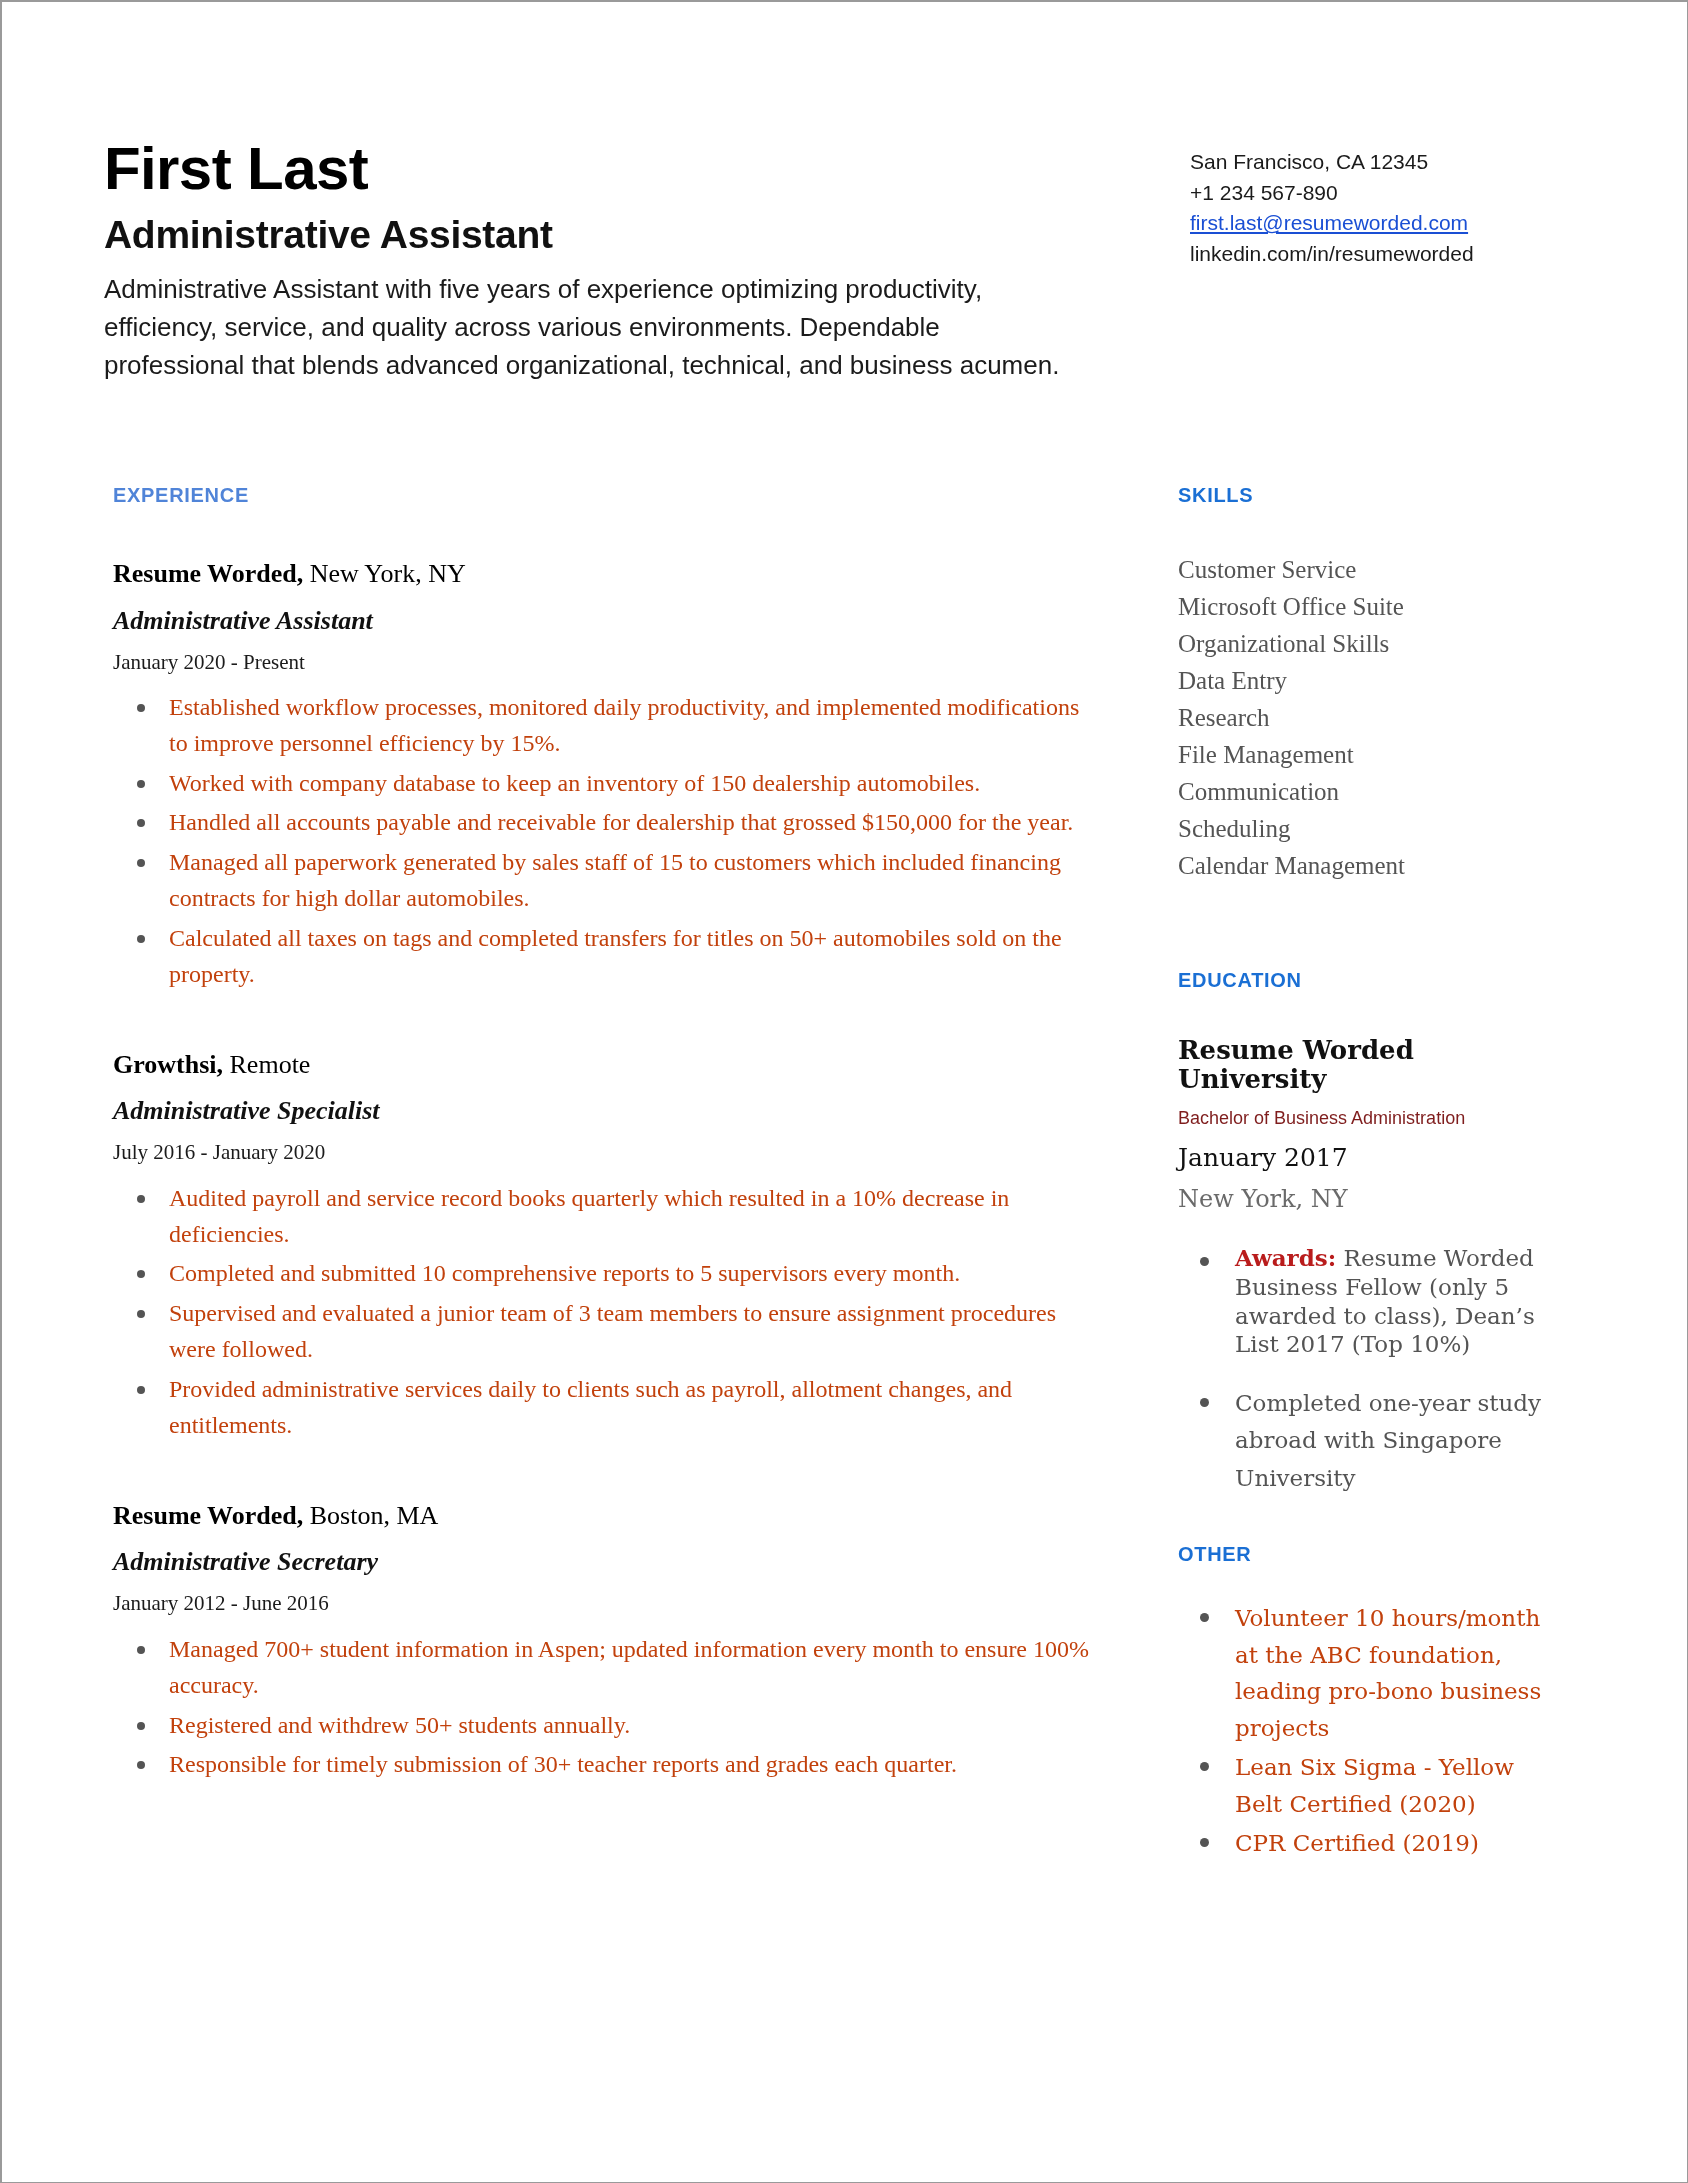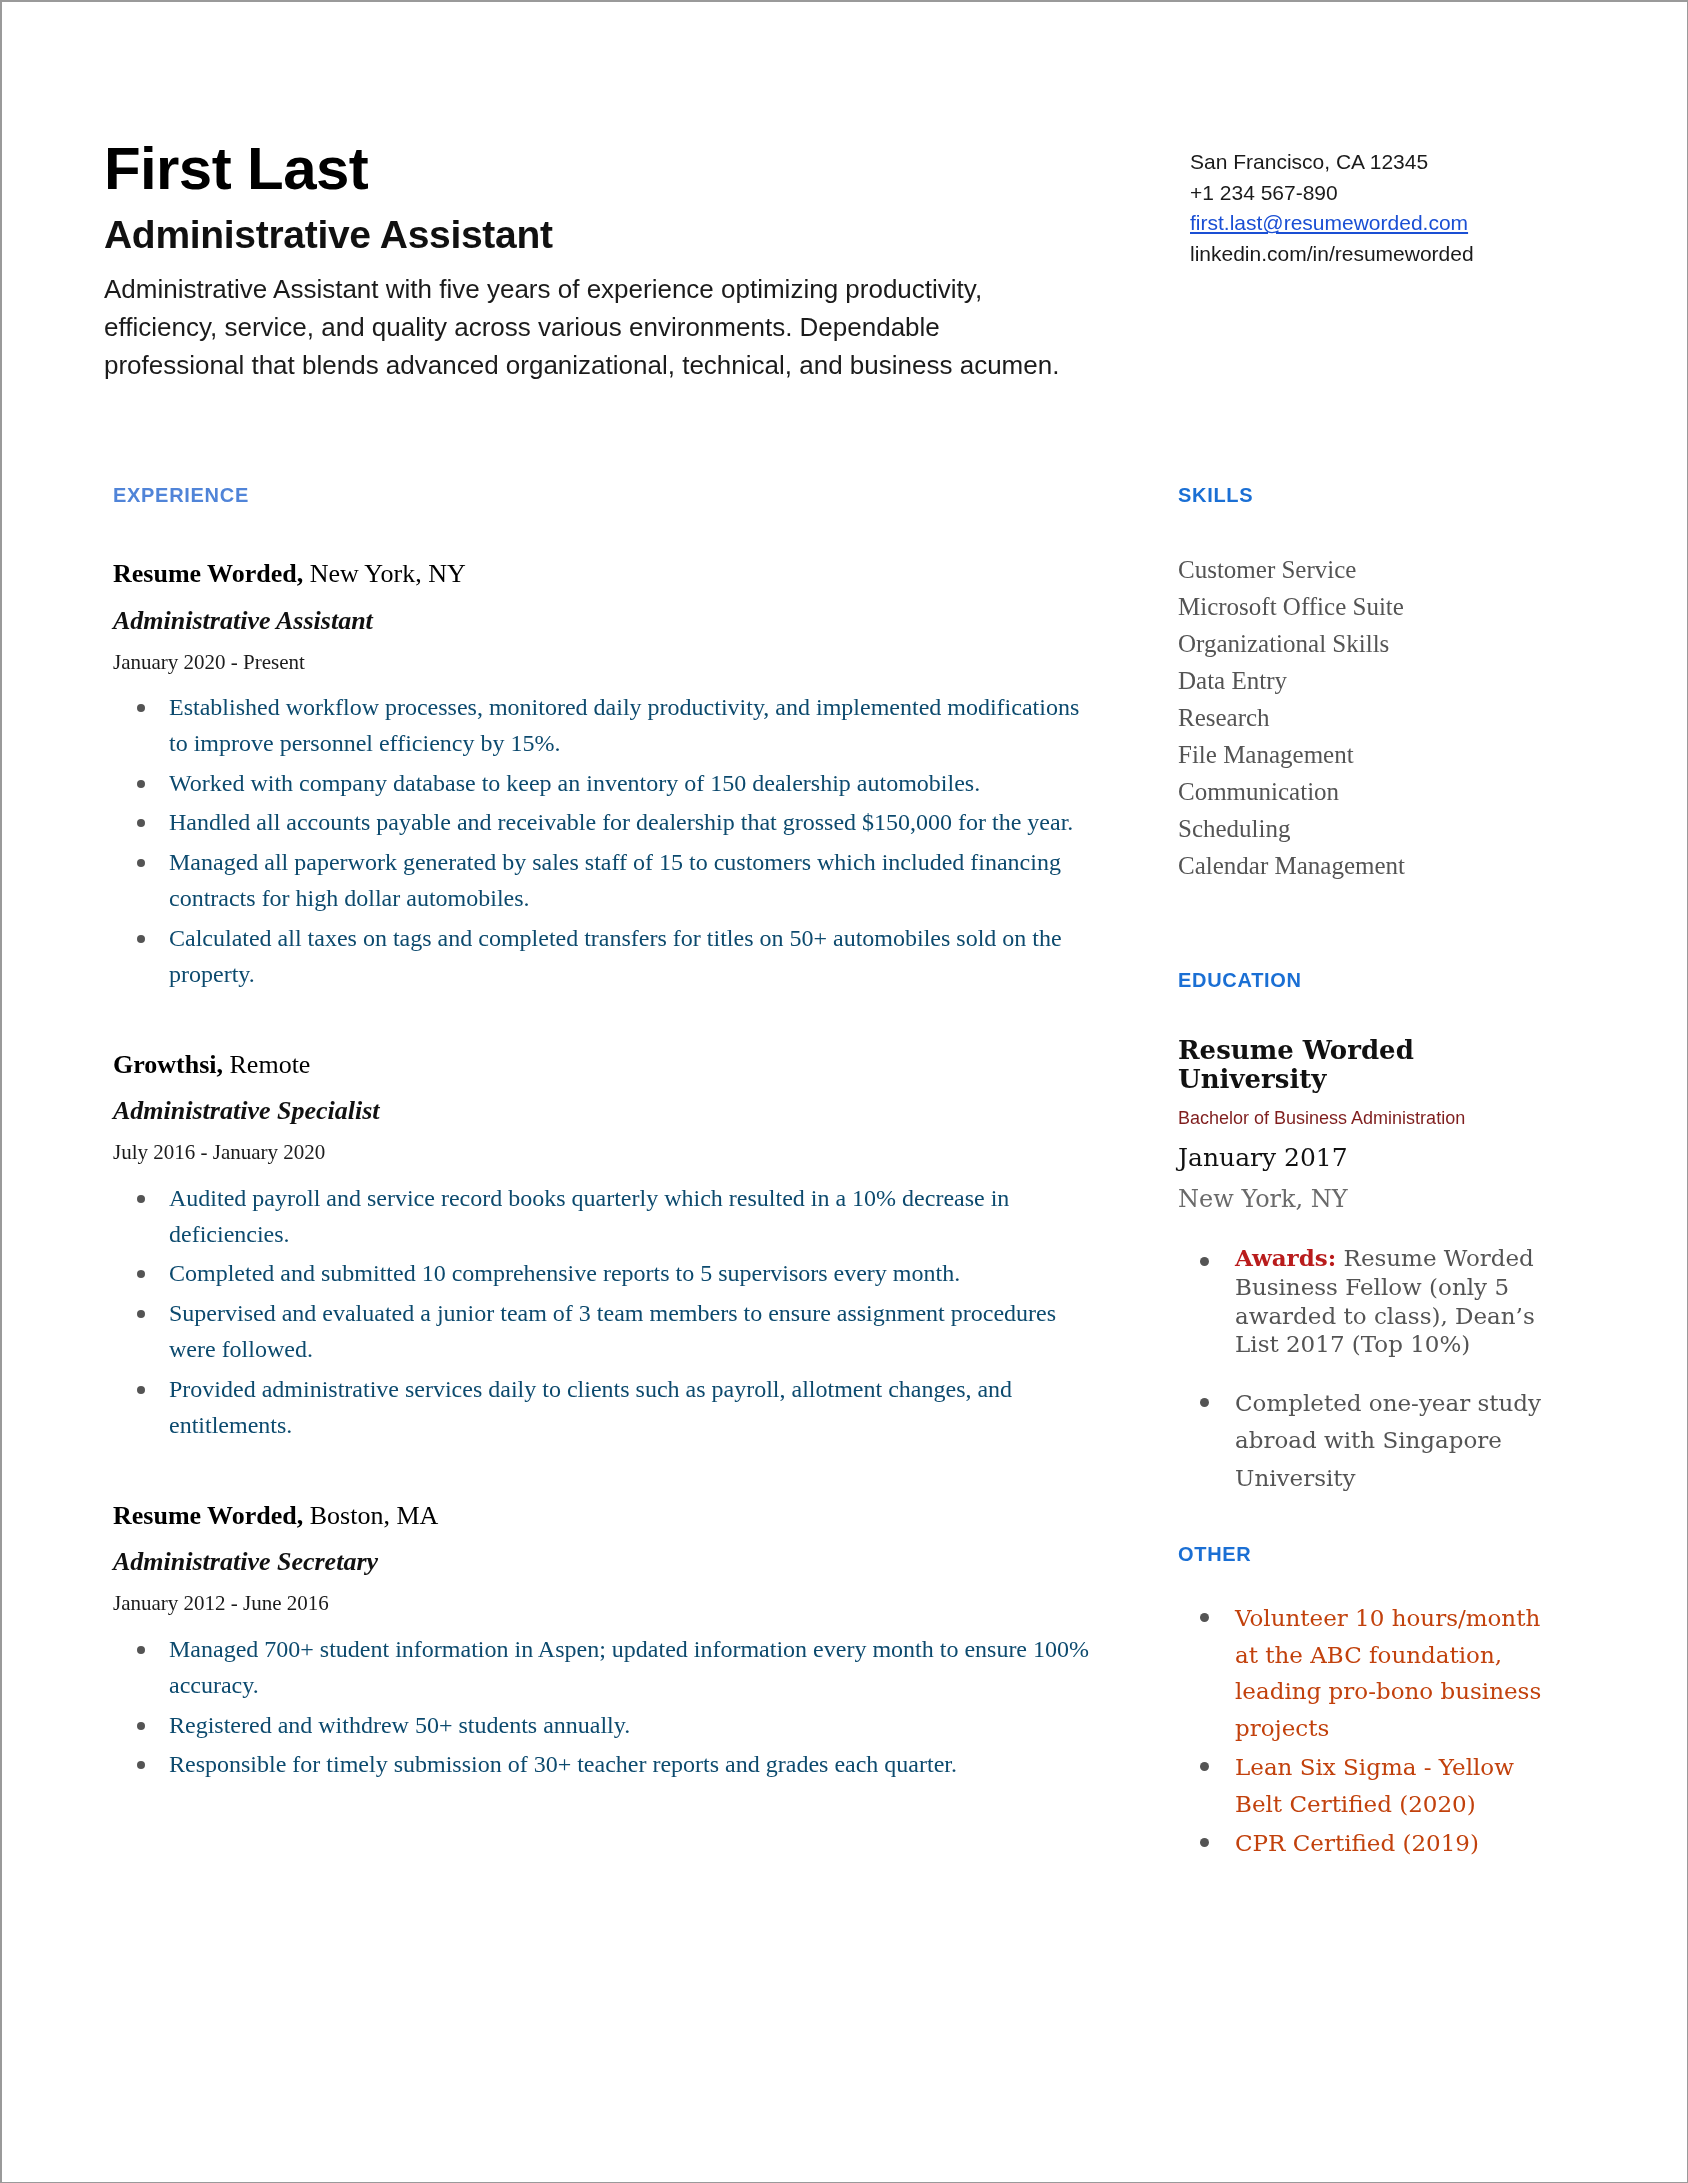--- a/index.html
+++ b/index.html
@@ -133,21 +133,21 @@
   ul.bullets {
     list-style: none;
     margin: 14px 0 0 0;
     padding: 0;
   }
   ul.bullets > li {
     position: relative;
     padding-left: 56px;
     font-size: 24px;
     line-height: 1.52;
-    color: #0c4a6e;
+    color: #c2410c;
     margin: 0 0 3px 0;
   }
   ul.bullets > li::before {
     content: "";
     position: absolute;
     left: 24px;
     top: 15px;
     width: 8px;
     height: 8px;
     border-radius: 50%;

